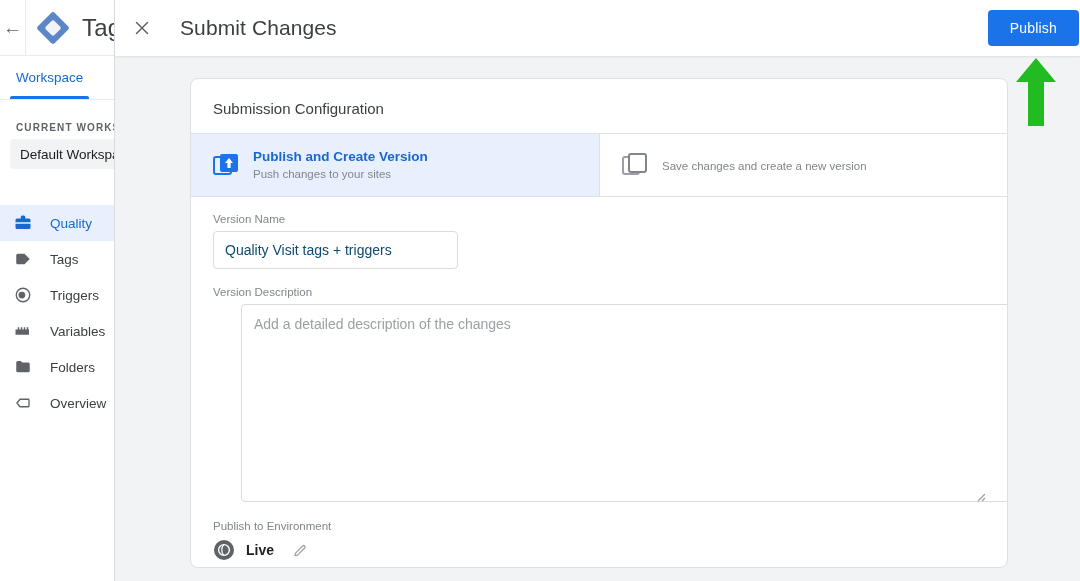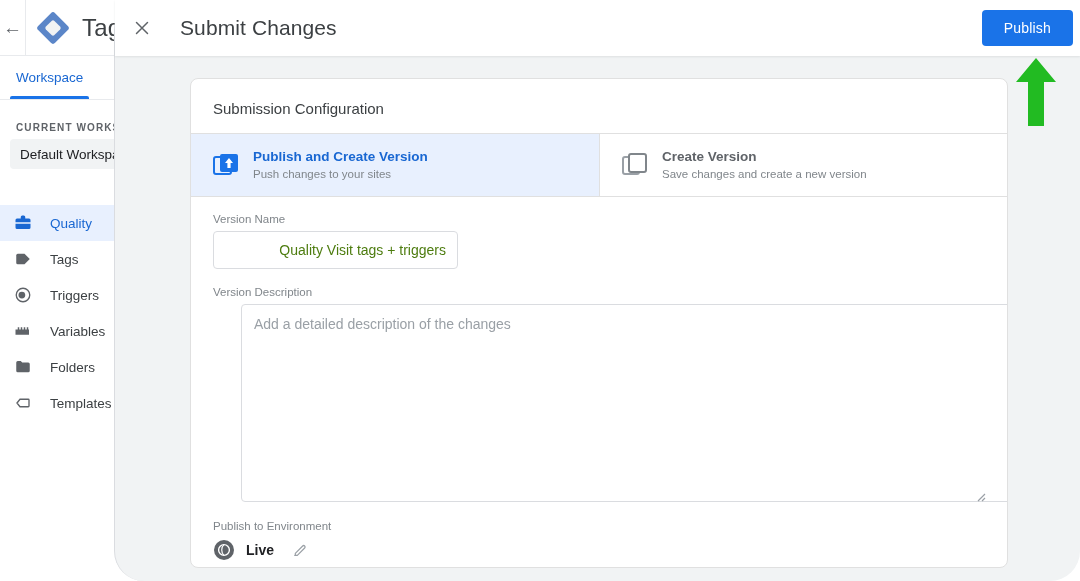--- a/index.html
+++ b/index.html
@@ -88,42 +88,41 @@
   .nav-item.active { background: #e8f0fe; color: #1967d2; }
   .nav-item.active .nav-ico { color: #1967d2; }
   .nav-ico { width: 22px; height: 20px; color: #5f6368; display: flex; align-items: center; justify-content: center; }
   .nav-ico svg { display: block; }
 
   
   .overlay {
     position: absolute; left: 114px; top: 0; right: 0; bottom: 0;
     background: #f1f3f4;
     border-left: 1px solid #dadce0;
-    border-radius: 30px;
   }
   .ov-header {
     position: absolute; left: 0; top: 0; right: 0; height: 56px;
     background: #ffffff;
     display: flex; align-items: center;
     box-shadow: 0 1px 2px rgba(60,64,67,.10);
     z-index: 3;
   }
   .ov-close {
     width: 26px; height: 26px; margin-left: 14px;
     display: flex; align-items: center; justify-content: center;
     color: #5f6368;
   }
   .ov-close svg { display: block; }
   .ov-title {
     margin-left: 25px;
     font-size: 21px; color: #3c4043; letter-spacing: .1px;
   }
   .ov-spacer { flex: 1 1 auto; }
   .publish-btn {
-    margin-right: 7px;
+    margin-right: 1px;
     background: #1a73e8; color: #ffffff;
     border: none; border-radius: 4px;
     height: 36px; padding: 0 22px;
     font-size: 14px; font-family: inherit; font-weight: 500;
     letter-spacing: .2px;
     cursor: pointer;
   }
 
   
   .green-arrow {
@@ -165,22 +164,22 @@
   .card-body { padding: 16px 6px 0 22px; }
 
   .field-label {
     font-size: 11.5px; color: #80868b;
     margin-bottom: 6px;
   }
   .text-input {
     width: 245px; height: 38px;
     border: 1px solid #dadce0; border-radius: 4px;
     padding: 0 11px;
-    font-family: inherit; font-size: 14px; color: #4d7c0f;
-    background: #fff; outline: none; text-align: right;
+    font-family: inherit; font-size: 14px; color: #0c4a6e;
+    background: #fff; outline: none;
   }
   .spacer-18 { height: 17px; }
 
   .textarea-wrap { position: relative; width: 775px; }
   .text-area {
     width: 775px; height: 198px;
     border: 1px solid #dadce0; border-radius: 4px;
     padding: 11px 12px;
     font-family: inherit; font-size: 14px; color: #202124;
     background: #fff; outline: none; resize: none;
@@ -280,21 +279,21 @@
           </span>
           <span>Folders</span>
         </div>
 
         <div class="nav-item">
           <span class="nav-ico">
             <svg width="18" height="18" viewBox="0 0 24 24" fill="none" stroke="currentColor" stroke-width="1.8">
                 <path d="M4 12l4-5h11a1 1 0 0 1 1 1v8a1 1 0 0 1-1 1H8l-4-5z"></path>
               </svg>
           </span>
-          <span>Templates</span>
+          <span>Overview</span>
         </div>
 
       </div>
     </div>
   </div>
 
   <div class="overlay">
 
     <div class="ov-header">
       <div class="ov-close">
@@ -334,21 +333,20 @@
         </div>
 
         <div class="mode">
           <span class="mode-ico">
             <svg width="26" height="26" viewBox="0 0 26 26" aria-hidden="true">
               <rect x="1" y="5" width="16" height="17" rx="2" fill="none" stroke="#9aa0a6" stroke-width="2"></rect>
               <rect x="7" y="2" width="17" height="18" rx="2" fill="#ffffff" stroke="#80868b" stroke-width="2"></rect>
             </svg>
           </span>
           <span class="mode-txt">
-            <span class="mode-name" style="display:block">Create Version</span>
             <span class="mode-sub" style="display:block">Save changes and create a new version</span>
           </span>
         </div>
 
       </div>
 
       <div class="card-body">
 
         <div class="field-label">Version Name</div>
         <input class="text-input" type="text" value="Quality Visit tags + triggers" style="">

